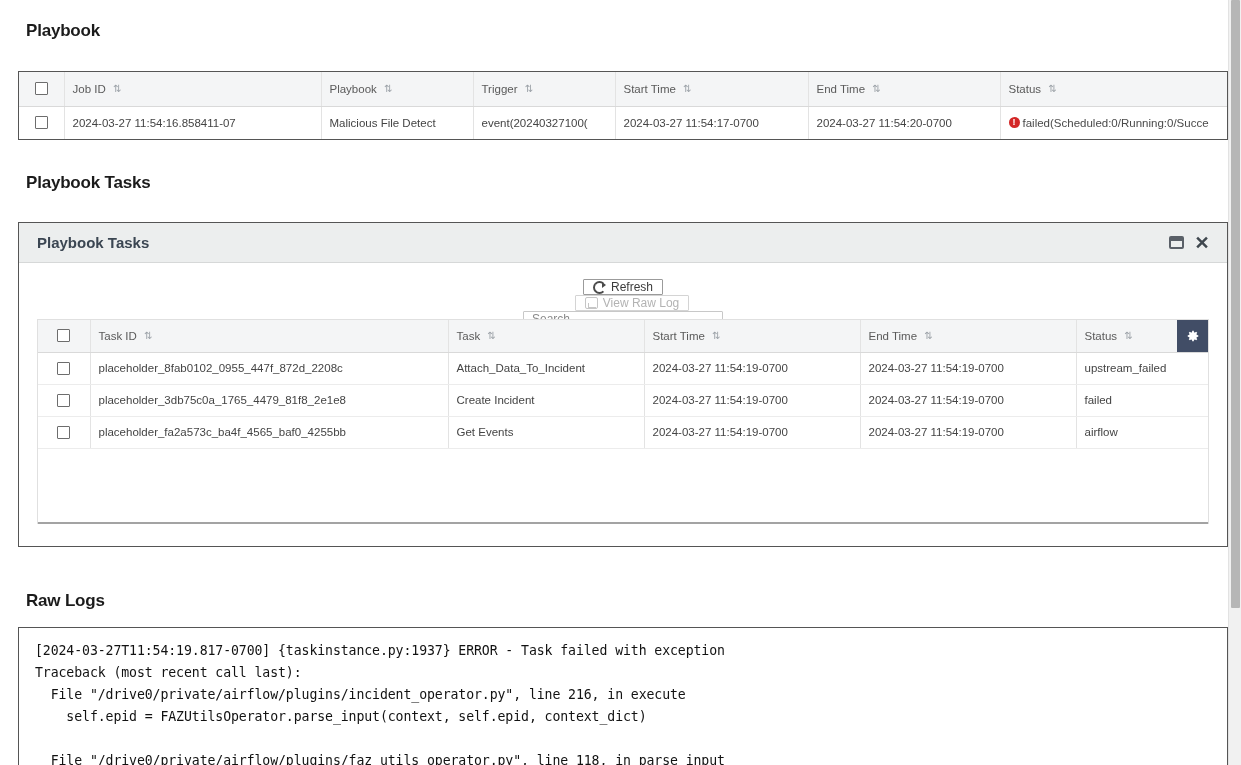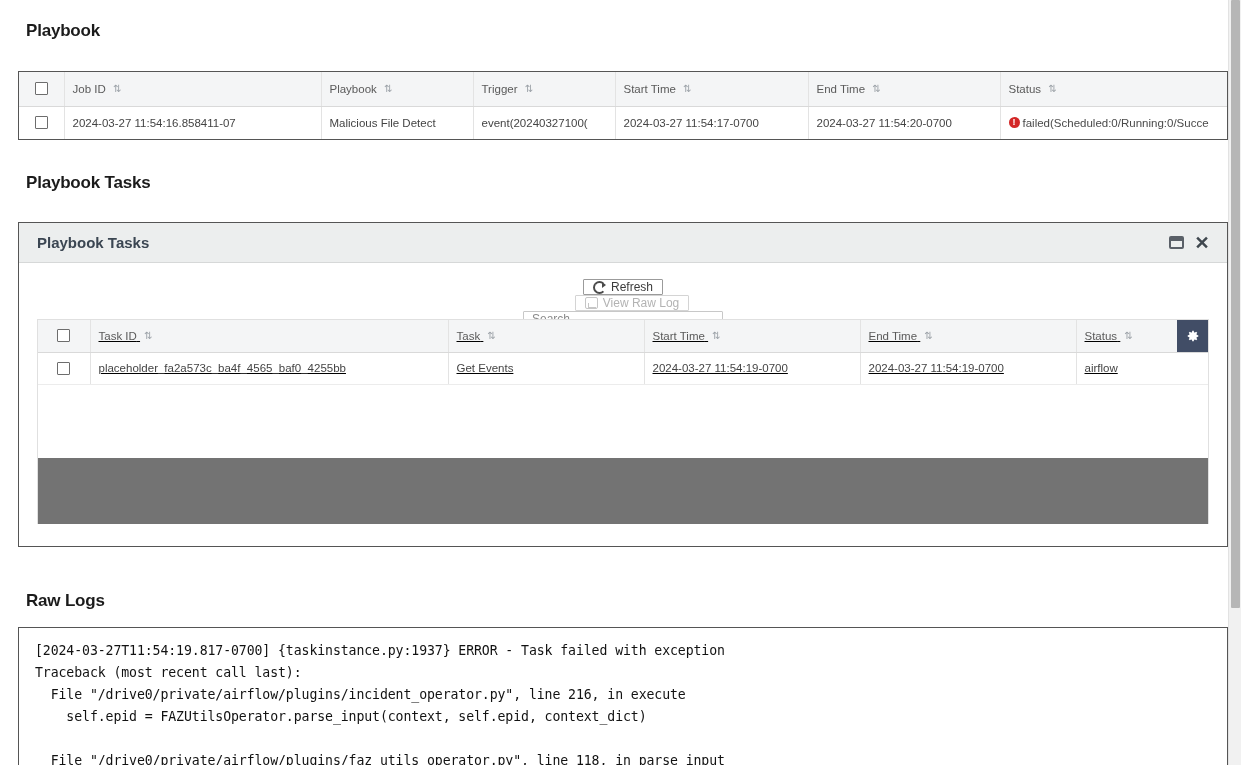--- a/index.html
+++ b/index.html
@@ -238,22 +238,21 @@
     font-family: "Liberation Sans", sans-serif;
   }
   #task-search::placeholder { color: #8b8b8b; }
 
   #tasks-table-wrap {
     border: 1px solid #e0e0e0;
     border-bottom: none;
     position: relative;
     height: 205px;
     overflow: hidden;
-    background: #737373;
-    text-decoration: underline;
+    background: #a3a3a3;
   }
   #tasks-table-wrap table.grid th { background: #f4f5f6; }
   #gear-btn {
     position: absolute;
     right: 0px; top: 0px;
     width: 31px; height: 32px;
     background: #414d66;
     display: flex; align-items: center; justify-content: center;
     cursor: pointer;
     z-index: 4;
@@ -447,20 +446,40 @@
                   <span>Status</span>
                   <span class="sort-ico">⇅</span>
                 </th>
               </tr>
             </thead>
             <tbody>
               <tr>
                 <td class="cb-cell">
                   <span class="cbox"></span>
                 </td>
+                <td>placeholder_8fab0102_0955_447f_872d_2208c</td>
+                <td>Attach_Data_To_Incident</td>
+                <td>2024-03-27 11:54:19-0700</td>
+                <td>2024-03-27 11:54:19-0700</td>
+                <td style="border-right:none">upstream_failed</td>
+              </tr>
+              <tr>
+                <td class="cb-cell">
+                  <span class="cbox"></span>
+                </td>
+                <td>placeholder_3db75c0a_1765_4479_81f8_2e1e8</td>
+                <td>Create Incident</td>
+                <td>2024-03-27 11:54:19-0700</td>
+                <td>2024-03-27 11:54:19-0700</td>
+                <td style="border-right:none">failed</td>
+              </tr>
+              <tr>
+                <td class="cb-cell">
+                  <span class="cbox"></span>
+                </td>
                 <td>placeholder_fa2a573c_ba4f_4565_baf0_4255bb</td>
                 <td>Get Events</td>
                 <td>2024-03-27 11:54:19-0700</td>
                 <td>2024-03-27 11:54:19-0700</td>
                 <td style="border-right:none">airflow</td>
               </tr>
             </tbody>
           </table>
           <div class="tasks-empty"></div>
         </div>

